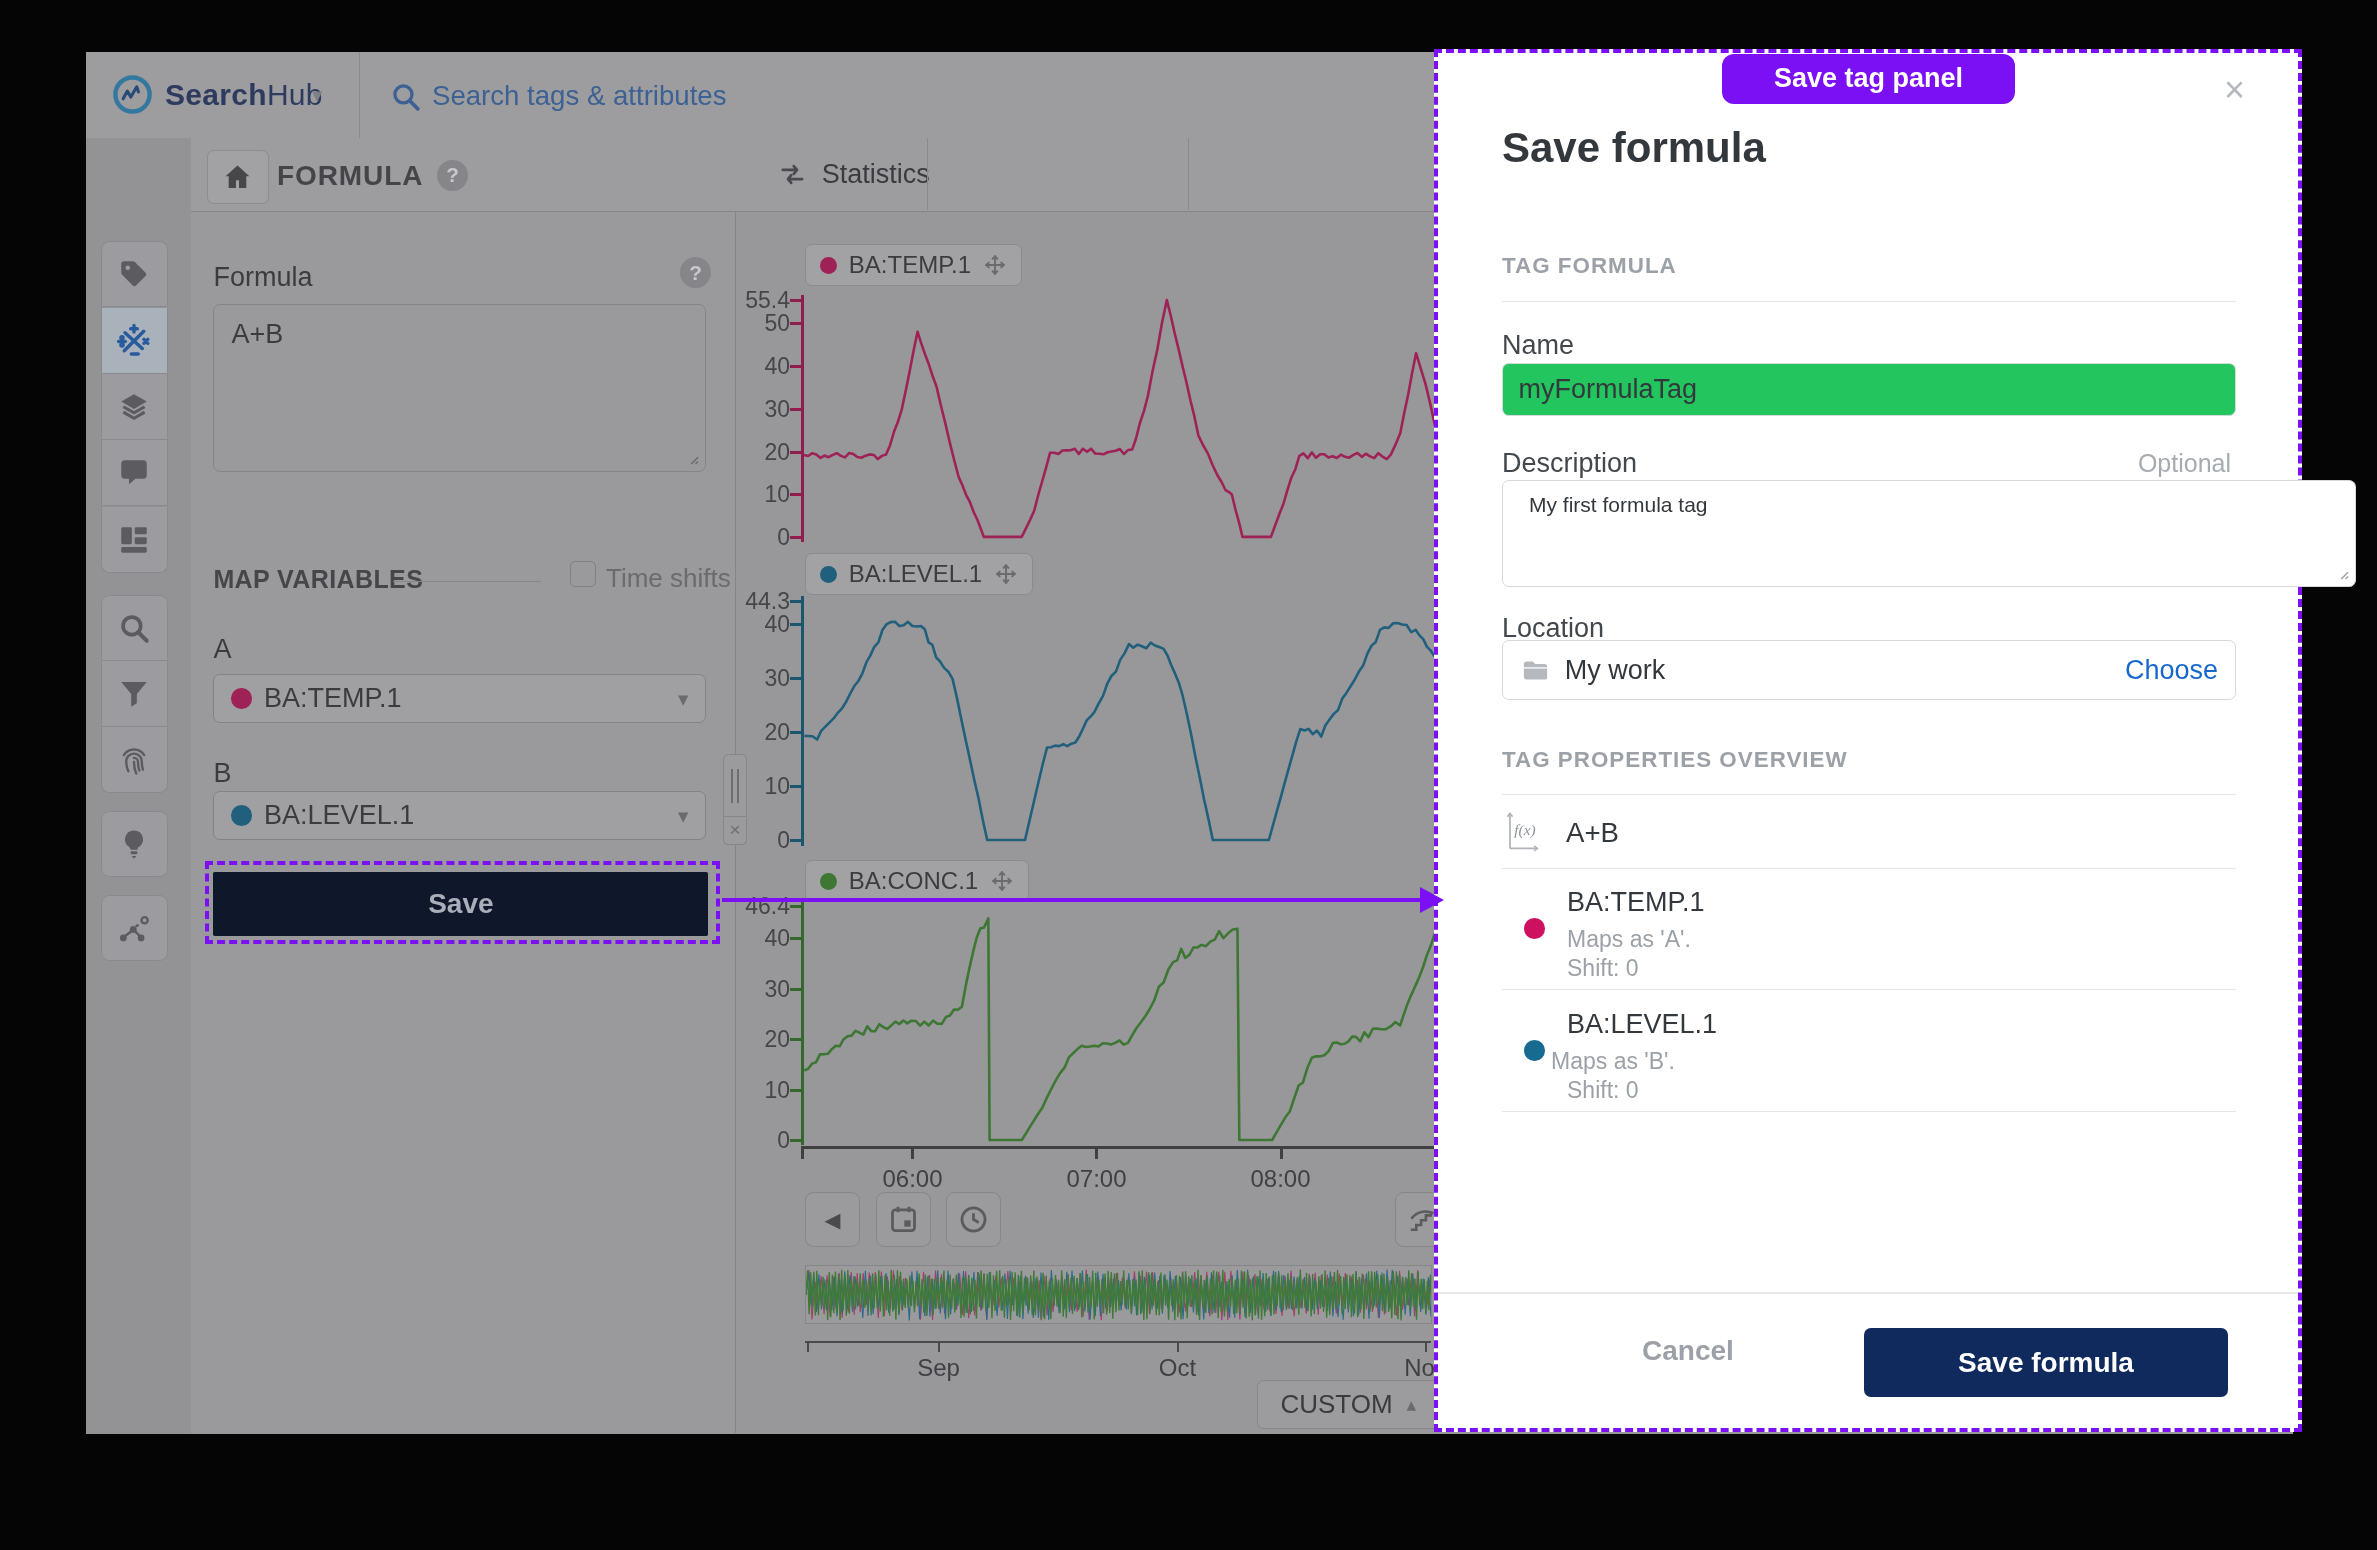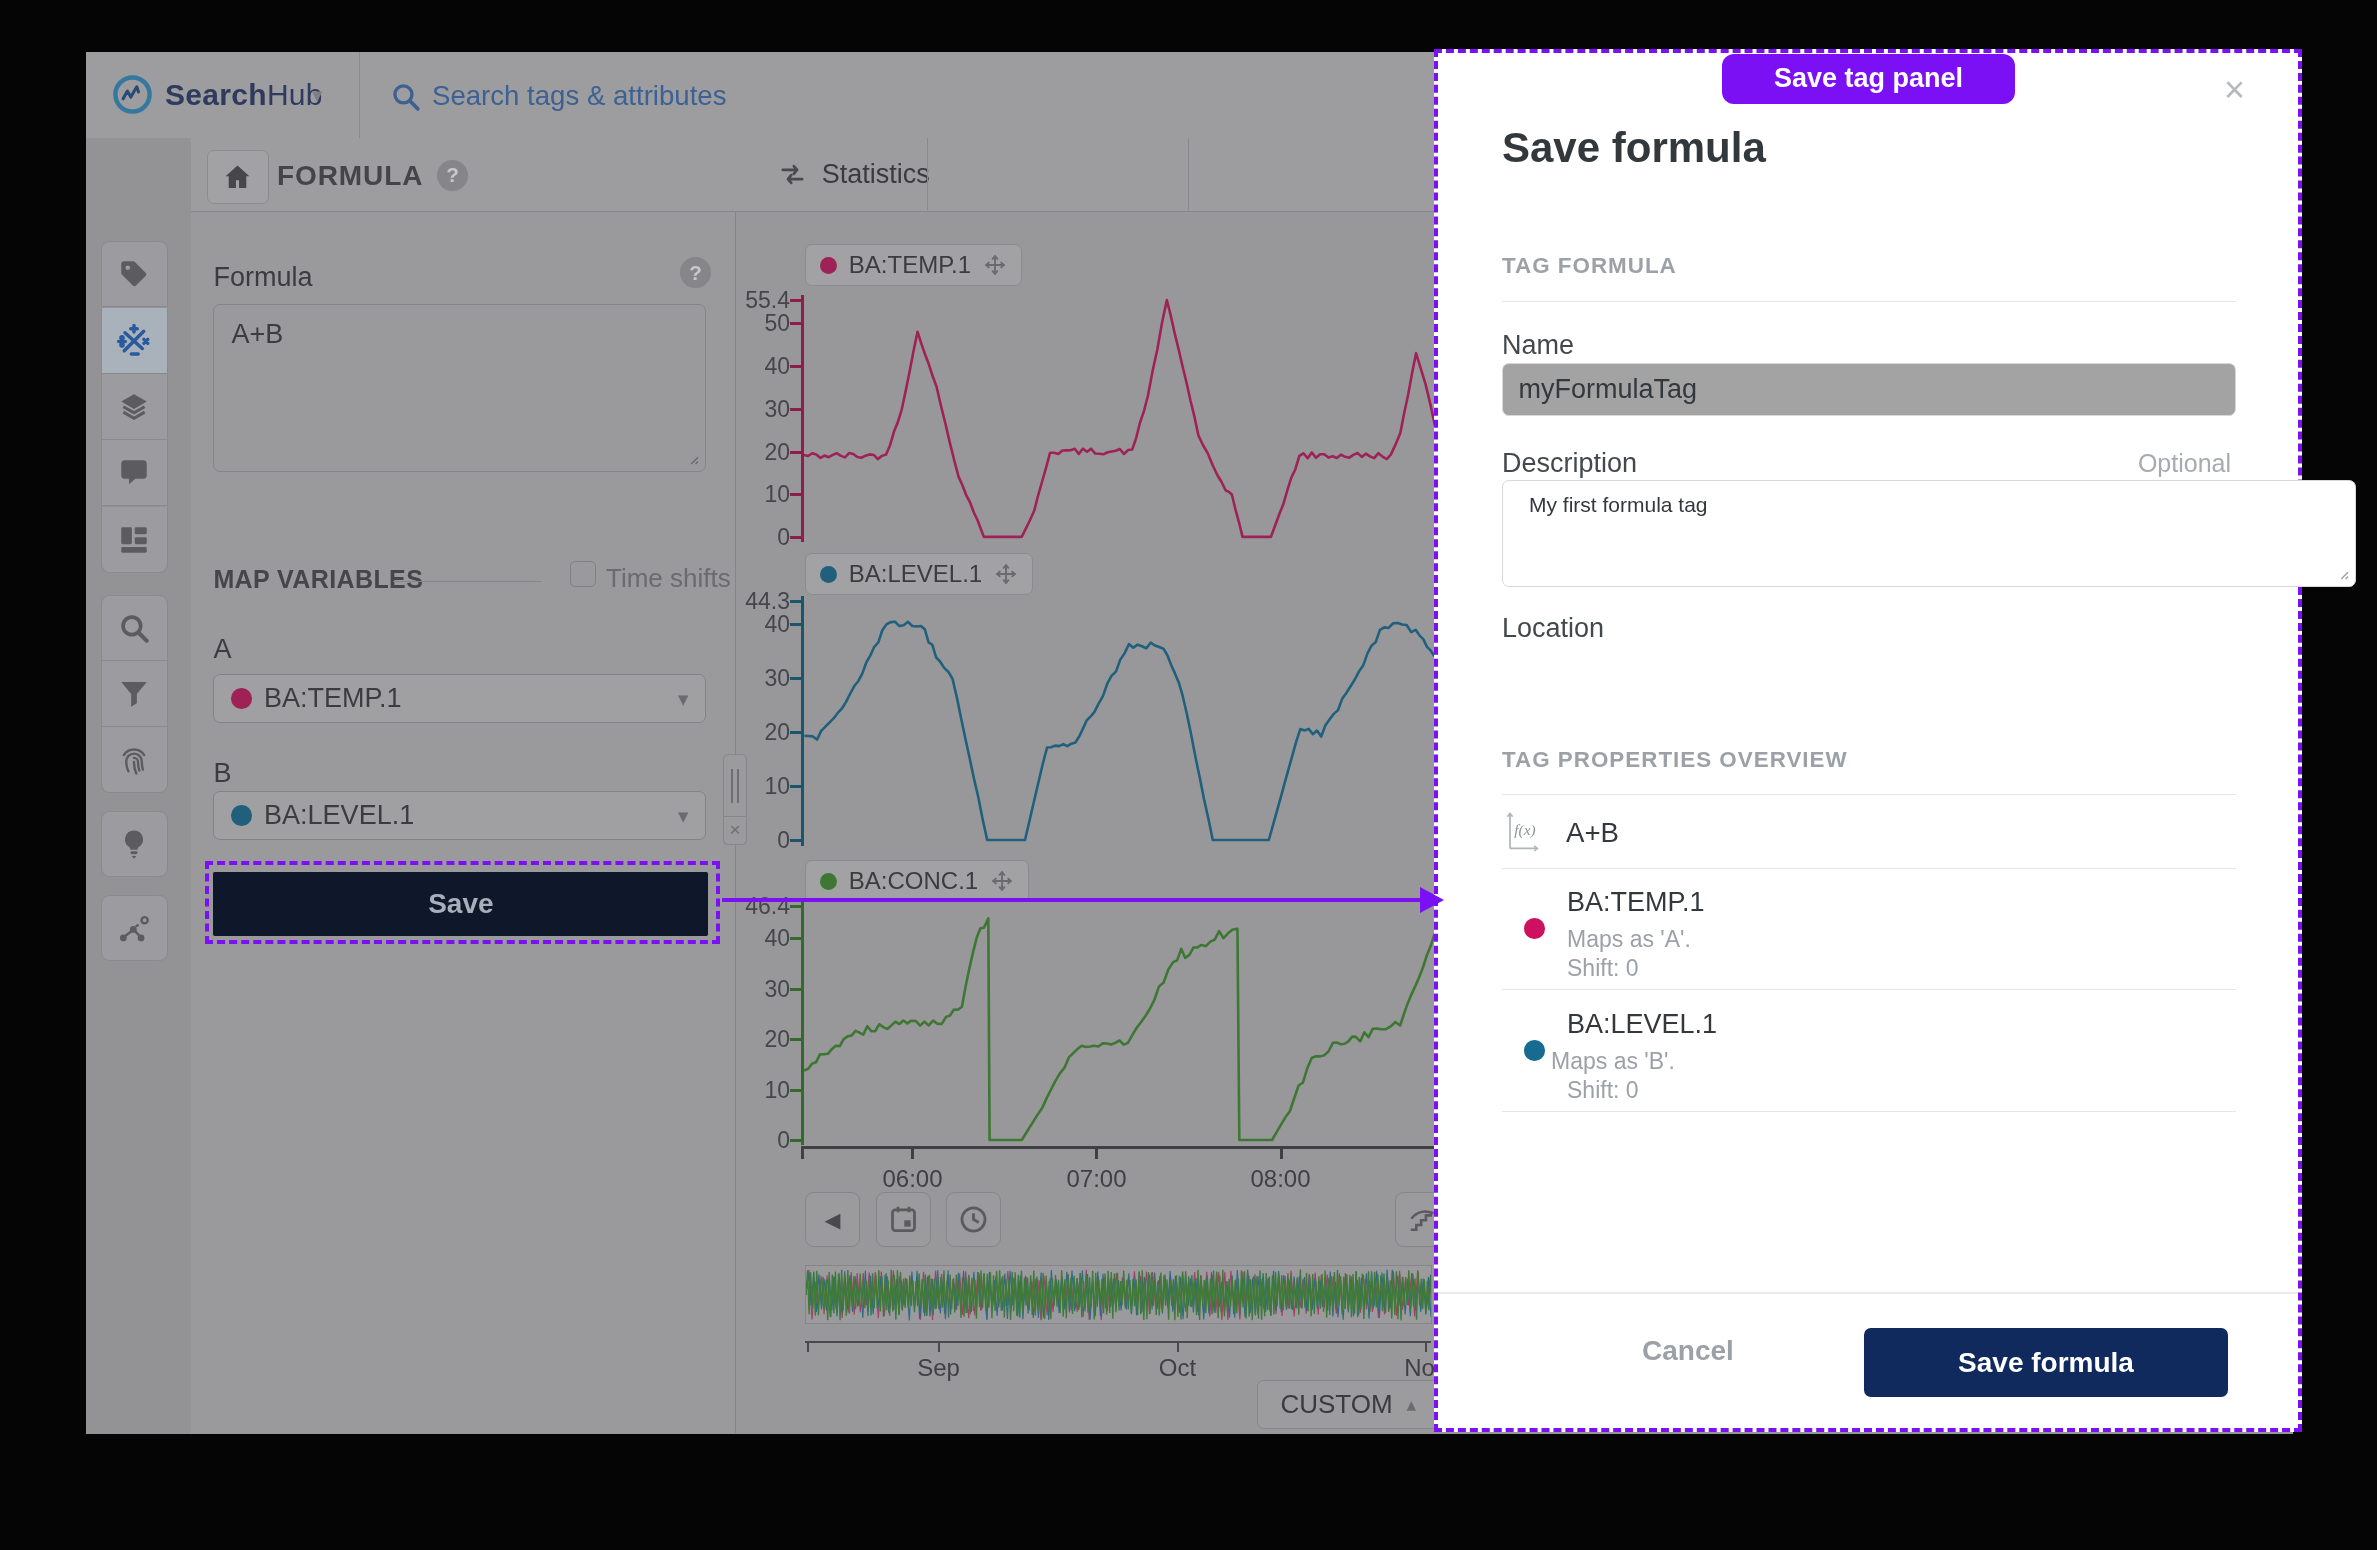--- a/index.html
+++ b/index.html
@@ -86,21 +86,21 @@
   #panel{position:absolute;left:1434px;top:49px;width:868px;height:1383px;background:#fff;border:4.3px dashed #7b10f5;box-sizing:border-box;z-index:5;}
   .badge{position:absolute;left:284px;top:0.9px;width:293px;height:50px;background:#7b10f5;border-radius:12px;display:flex;align-items:center;
          justify-content:center;color:#fff;font-size:27px;font-weight:700;}
   .pclose{position:absolute;left:786px;top:19px;font-size:36px;color:#b5b9bd;line-height:1;}
   .ptitle{position:absolute;left:64px;top:71px;font-size:42px;font-weight:600;color:#33383d;}
   .psec{position:absolute;left:64px;font-size:22.4px;font-weight:600;color:#9ba1a7;letter-spacing:1px;}
   .phr{position:absolute;left:64px;width:734px;height:0.9px;background:#e4e6e8;}
   .plabel{position:absolute;left:64px;font-size:27px;color:#43484d;}
   .popt{position:absolute;right:67px;font-size:25px;color:#a6abb0;}
   .pinput{position:absolute;left:64px;width:734px;border:0.9px solid #d6d9dc;border-radius:6.9px;box-sizing:border-box;
-          font-size:27px;color:#33383d;padding:0 15.5px;display:flex;align-items:center;background:#a3a3a3;}
+          font-size:27px;color:#33383d;padding:0 15.5px;display:flex;align-items:center;background:#22c55e;}
   .ptextarea{position:absolute;left:64px;width:854px;border:0.9px solid #d6d9dc;border-radius:6.9px;box-sizing:border-box;
              font-size:21px;color:#33383d;padding:12px 26px;background:#fff;}
   .locbox{position:absolute;left:64px;top:587px;width:734px;height:60px;border:0.9px solid #d6d9dc;border-radius:6.9px;box-sizing:border-box;
           display:flex;align-items:center;padding:0 17px;gap:13.8px;font-size:27px;color:#33383d;}
   .choose{margin-left:auto;color:#1668cf;font-weight:500;}
   .fx-row{position:absolute;left:64px;top:748px;height:64px;display:flex;align-items:center;gap:24px;font-size:27.6px;color:#33383d;}
   .tagrow-title{font-size:27px;font-weight:500;color:#33383d;}
   .tagrow-sub{font-size:23px;color:#9ba1a7;margin-top:6px;}
   .pfoot-hr{position:absolute;left:0;top:1239px;width:860px;height:1.7px;background:#e8eaec;}
   .cancel{position:absolute;left:155px;top:1282px;width:190px;text-align:center;font-size:28px;font-weight:600;color:#9ba1a7;}
@@ -440,20 +440,28 @@
     <div class="ptextarea" style="top:427px;height:107px">
       <span>My first formula tag</span>
       <span class="resize-glyph">
         <svg width="13.8" height="13.8" viewBox="0 0 16 16" fill="none" stroke="#9ba1a7" stroke-width="1.6">
             <path d="M14 6 6 14M14 11l-3 3"></path>
           </svg>
       </span>
     </div>
 
     <span class="plabel" style="top:560px">Location</span>
+    <div class="locbox">
+      <svg width="31" height="31" viewBox="0 0 24 24">
+          <path d="M3 7a2 2 0 0 1 2-2h4.8l2 2H19a2 2 0 0 1 2 2v8a2 2 0 0 1-2 2H5a2 2 0 0 1-2-2Z" fill="#b5b9bd"></path>
+          <path d="M3 10h18" stroke="#fff" stroke-width="1"></path>
+        </svg>
+      <span>My work</span>
+      <span class="choose">Choose</span>
+    </div>
 
     <span class="psec" style="top:694px">TAG PROPERTIES OVERVIEW</span>
     <span class="phr" style="top:741px"></span>
 
     <div class="fx-row">
       <svg width="40" height="48" viewBox="0 0 46 56" style="font-size:32px">
         <path d="M9 6v40M9 46h32" stroke="#b0b4b8" stroke-width="2" fill="none"></path>
         <path d="M6 9 9 5l3 4M37 43l4 3-4 3" stroke="#b0b4b8" stroke-width="1.8" fill="none"></path>
         <text x="14" y="30" font-style="italic" font-size="18" fill="#8d9298" font-family="Liberation Serif, serif">f(x)</text>
       </svg>

